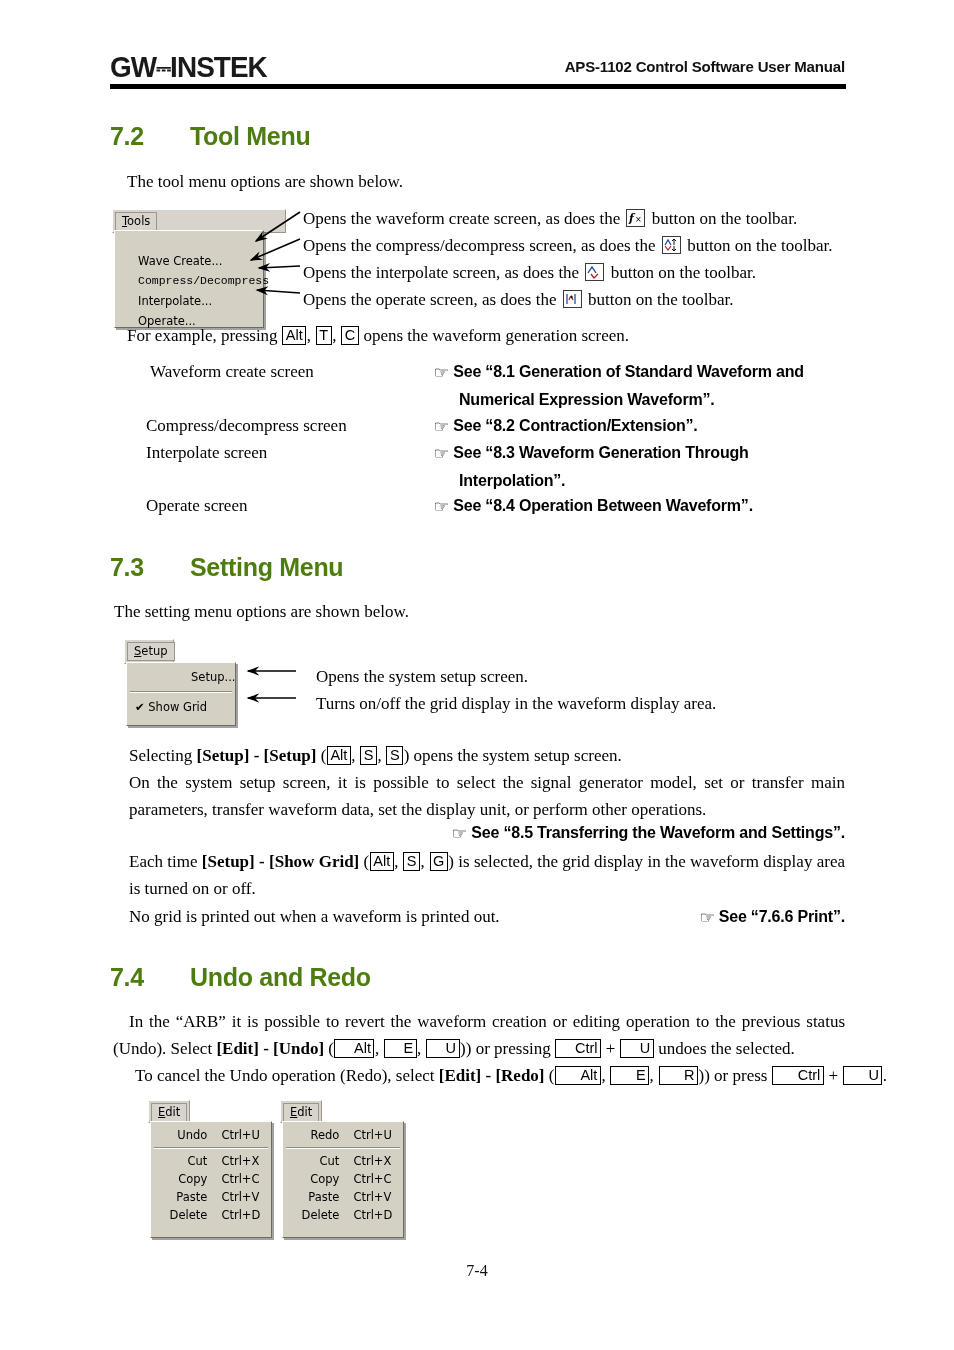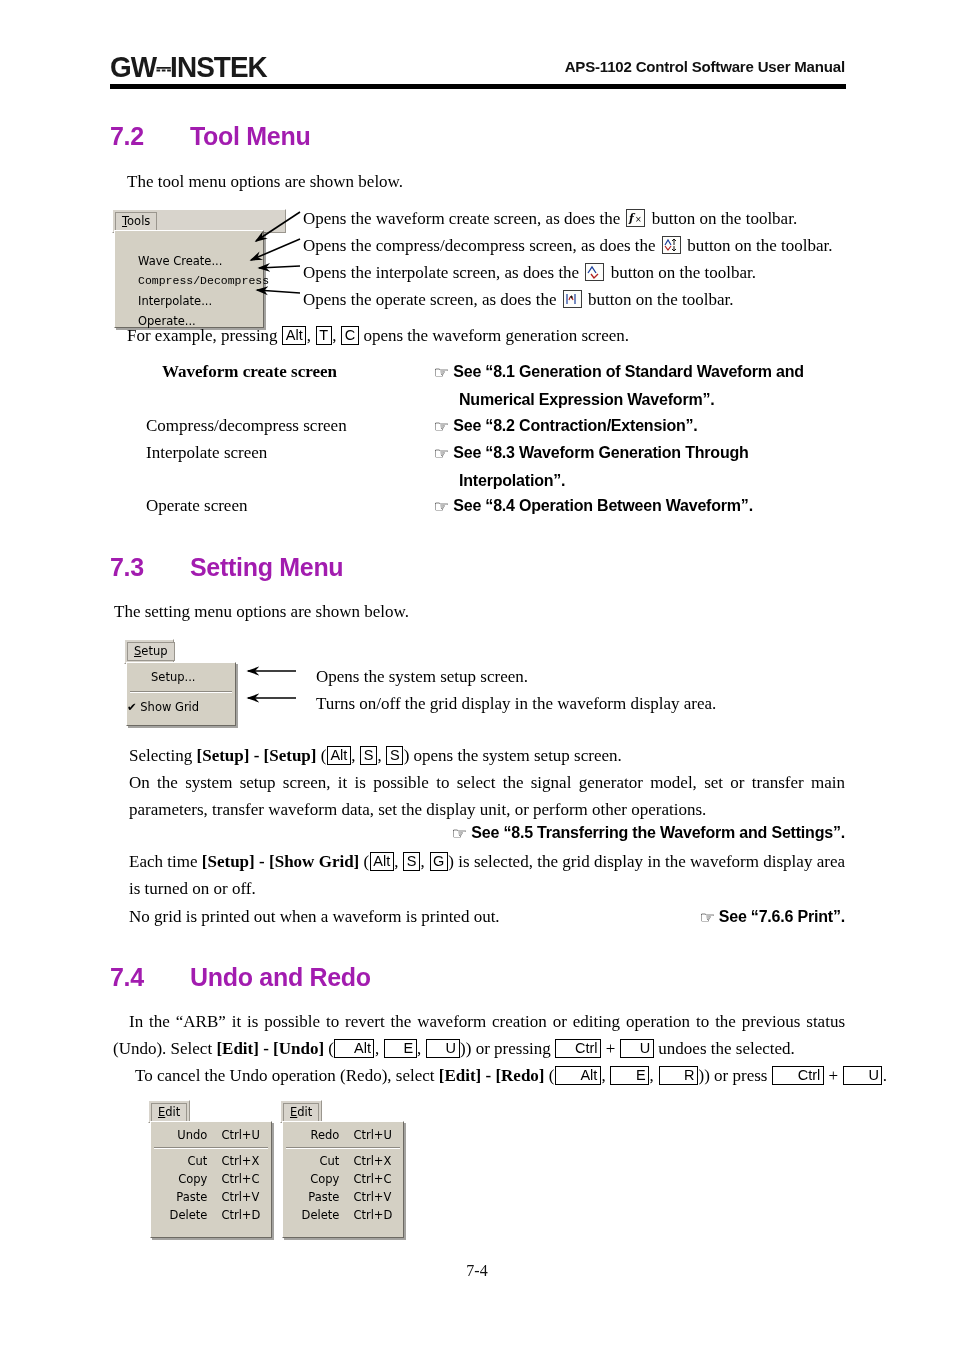--- a/index.html
+++ b/index.html
@@ -29,21 +29,21 @@
     font-weight:bold;font-size:15.5px;color:#111;
     letter-spacing:-0.2px;
     transform:scaleX(0.97);transform-origin:right center;
   }
   .hdr-rule{position:absolute;left:110px;top:84px;width:736px;height:5px;background:#000;}
 
   
   h2.sec{
     position:absolute;margin:0;
     font-family:"Liberation Sans", sans-serif;
-    font-weight:bold;font-size:25px;color:#a21caf;
+    font-weight:bold;font-size:25px;color:#4d7c0f;
     letter-spacing:-0.3px;white-space:nowrap;
   }
   .sec .num{display:inline-block;width:80px;}
 
   
   .bt{position:absolute;font-size:17px;line-height:27px;color:#000;}
   .bt.just{text-align:justify;}
 
   
   .key{
@@ -196,21 +196,21 @@
           <path d="M11,3 L11,13" stroke="#1b3f9b" stroke-width="1.2" fill="none"></path>
           <path d="M6,6 L9,6 M7.5,4.5 L7.5,7.5" stroke="#111" stroke-width="0.9"></path>
         </svg></span><span> button on the toolbar.</span>
   </div>
 
   <div class="bt" style="left:127px;top:322px;width:700px;white-space:nowrap;">
     <span>For example, pressing </span><span class="key">Alt</span>, <span class="key">T</span>, <span class="key">C</span><span> opens the waveform generation screen.</span>
   </div>
 
   <div class="refrow" style="left:146px;top:358px;">
-    <div class="refleft" style="left:16px;top:0;white-space:nowrap;font-weight:bold;">Waveform create screen</div>
+    <div class="refleft" style="left:4px;top:0;white-space:nowrap;">Waveform create screen</div>
     <div class="refright" style="top:0;">
       <span class="hand">☞</span><span class="seebold">See “8.1 Generation of Standard Waveform and</span><br>
       <span class="seebold" style="margin-left:25px;">Numerical Expression Waveform”.</span>
     </div>
   </div>
 
   <div class="refrow" style="left:146px;top:412px;">
     <div class="refleft" style="left:0;top:0;white-space:nowrap;">Compress/decompress screen</div>
     <div class="refright" style="top:0;white-space:nowrap;">
       <span class="hand">☞</span><span class="seebold">See “8.2 Contraction/Extension”.</span>
@@ -235,23 +235,23 @@
   <h2 class="sec" style="left:110px;top:553px;">
     <span class="num">7.3</span><span>Setting Menu</span>
   </h2>
 
   <div class="bt" style="left:114px;top:598px;width:600px;">The setting menu options are shown below.</div>
 
   <div class="menubar" style="left:124px;top:639px;width:48px;height:23px;">
     <div class="menubar-label"><u>S</u>etup</div>
   </div>
   <div class="menupanel" style="left:126px;top:662px;width:108px;height:56px;padding:3px 0 3px 0;">
-    <div class="mi" style="padding:4px 8px 4px 24px;">Setup...</div>
+    <div class="mi" style="padding:4px 8px 4px 24px;margin-left:40px;">Setup...</div>
     <div class="mi-sep"></div>
-    <div class="mi" style="padding:4px 8px 4px 0;"><span>✔</span> <span>Show Grid</span></div>
+    <div class="mi" style="padding:4px 8px 4px 8px;"><span>✔</span> <span>Show Grid</span></div>
   </div>
 
   <div class="bt" style="left:316px;top:690px;width:560px;white-space:nowrap;">Turns on/off the grid display in the waveform display area.</div>
   <div class="bt" style="left:316px;top:663px;width:560px;white-space:nowrap;">Opens the system setup screen.</div>
 
   <div class="bt" style="left:129px;top:742px;width:720px;white-space:nowrap;">
     <span>Selecting </span><span class="bold">[Setup] - [Setup]</span> (<span class="key">Alt</span>, <span class="key">S</span>, <span class="key">S</span><span>) opens the system setup screen.</span>
   </div>
 
   <div class="bt just" style="left:129px;top:769px;width:716px;">On the system setup screen, it is possible to select the signal generator model, set or transfer main parameters, transfer waveform data, set the display unit, or perform other operations.</div>

